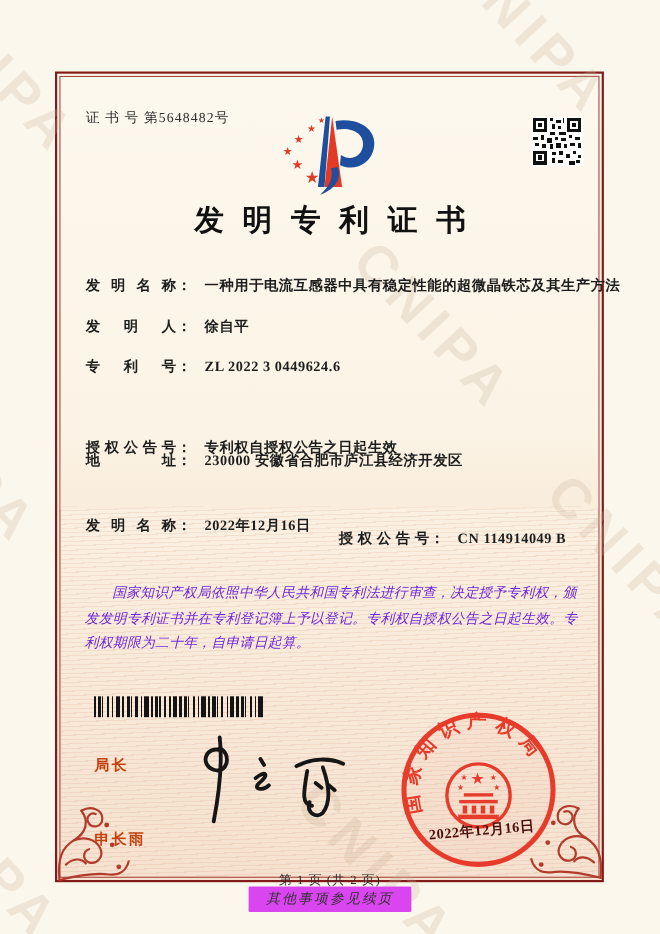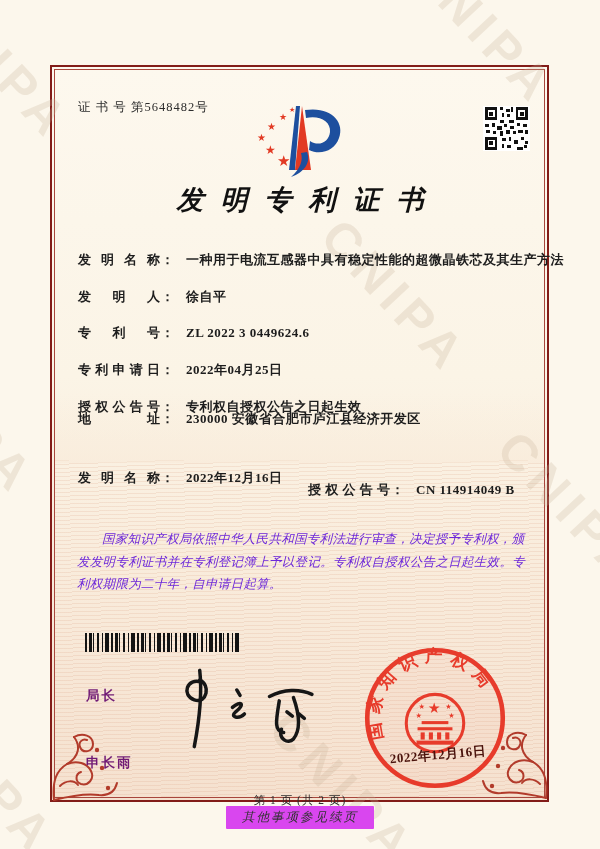--- a/index.html
+++ b/index.html
@@ -20,36 +20,36 @@
   
   .wm{position:absolute;font-family:"Liberation Sans","DejaVu Sans",sans-serif;
       font-weight:bold;font-size:50px;letter-spacing:7px;color:#c9b49a;opacity:.26;
       transform:rotate(47deg);transform-origin:left top;white-space:nowrap;}
   
   .content{position:absolute;inset:0;z-index:3;}
   .cert-no{position:absolute;left:78px;top:99px;font-size:12.5px;color:#2c2c2c;letter-spacing:1px;}
   .logo{position:absolute;left:251px;top:100px;}
   .qr{position:absolute;left:483px;top:106px;}
   .title{position:absolute;left:0;right:0;top:182px;text-align:center;
-         font-size:27px;font-weight:bold;color:#111;letter-spacing:17px;text-indent:17px;font-style:italic;}
+         font-size:27px;font-weight:bold;color:#111;letter-spacing:17px;text-indent:17px;}
   .frow{position:absolute;left:78px;white-space:nowrap;font-size:13px;font-weight:700;color:#1d1d1d;}
   .f-label{display:inline-block;width:82px;text-align:justify;text-align-last:justify;vertical-align:top;}
   .f-colon{display:inline-block;margin:0 2px 0 1px;}
   .f-value{display:inline-block;margin-left:10px;letter-spacing:.5px;}
   .grant2{position:absolute;left:230px;top:12px;}
   .legal{position:absolute;left:77px;top:528px;width:452px;font-size:12.5px;line-height:1.8;
          color:#6d28d9;font-style:italic;font-weight:500;}
   .legal p{margin:0;text-indent:2em;letter-spacing:.3px;}
   .barcode{position:absolute;left:85px;top:633px;width:155px;height:19px;
     background:repeating-linear-gradient(90deg,
       #141414 0 2px,transparent 2px 4px,#141414 4px 7px,transparent 7px 8px,
       #141414 8px 9px,transparent 9px 12px,#141414 12px 14px,transparent 14px 17px,
       #141414 17px 18px,transparent 18px 20px,#141414 20px 24px,transparent 24px 26px);}
   .signer{position:absolute;left:86px;font-family:Liberation Mono, monospace;
-          font-size:13.5px;font-weight:700;color:#701a75;letter-spacing:2px;}
+          font-size:13.5px;font-weight:700;color:#c2410c;letter-spacing:2px;}
   .signature{position:absolute;left:168px;top:666px;}
   .seal{position:absolute;left:358px;top:641px;width:154px;height:154px;opacity:.95;}
   .seal-date{position:absolute;left:363px;top:746px;width:150px;text-align:center;
              font-size:13px;font-weight:700;color:#4a120c;transform:rotate(-5deg);letter-spacing:.5px;}
   .page-info{position:absolute;left:0;right:0;top:775px;text-align:center;
              font-size:11.5px;color:#2c2c2c;letter-spacing:1px;margin-top:18px;}
   .next-note{position:absolute;left:0;right:0;top:806px;text-align:center;}
   .next-note span{display:inline-block;background:#d946ef;padding:3px 16px;font-size:12.5px;
              font-style:italic;color:#333;letter-spacing:2px;border-radius:1px;}
   .flourish{position:absolute;z-index:3;}
@@ -169,23 +169,20 @@
 
   <div class="frow" style="top:288px">
     <span class="f-label">发明人</span><span class="f-colon">：</span><span class="f-value">徐自平</span>
   </div>
   <div class="frow" style="top:251px">
     <span class="f-label">发明名称</span><span class="f-colon">：</span><span class="f-value">一种用于电流互感器中具有稳定性能的超微晶铁芯及其生产方法</span>
   </div>
   <div class="frow" style="top:324px">
     <span class="f-label">专利号</span><span class="f-colon">：</span><span class="f-value">ZL 2022 3 0449624.6</span>
   </div>
-  <div class="frow" style="top:361px">
-    <span class="f-label">专利申请日</span><span class="f-colon">：</span><span class="f-value">2022年04月25日</span>
-  </div>
   <div class="frow" style="top:398px">
     <span class="f-label">授权公告号</span><span class="f-colon">：</span><span class="f-value">专利权自授权公告之日起生效</span>
   </div>
   <div class="frow" style="top:410px">
     <span class="f-label">地址</span><span class="f-colon">：</span><span class="f-value">230000 安徽省合肥市庐江县经济开发区</span>
   </div>
   <div class="frow" style="top:469px">
     <span><span class="f-label">发明名称</span><span class="f-colon">：</span><span class="f-value">2022年12月16日</span></span>
     <span class="grant2"><span class="f-label">授权公告号</span><span class="f-colon">：</span><span class="f-value">CN 114914049 B</span></span>
   </div>

